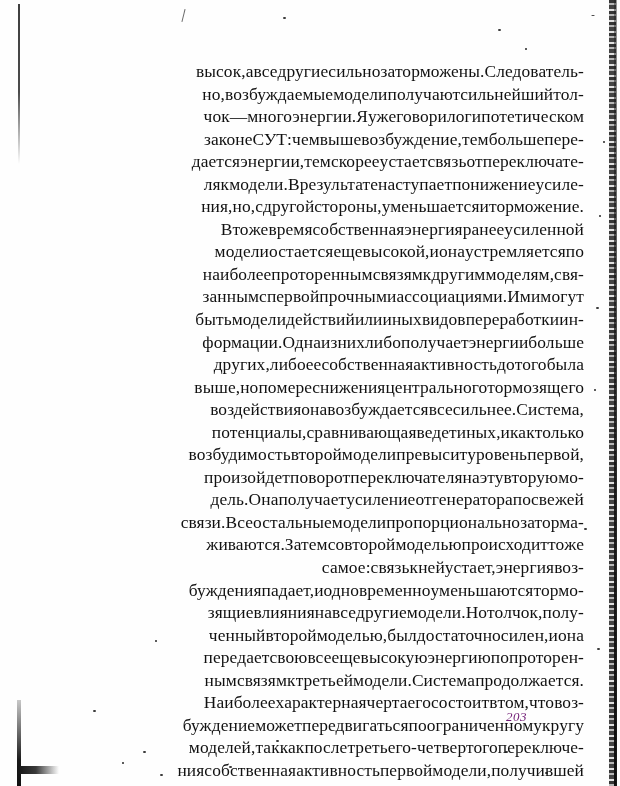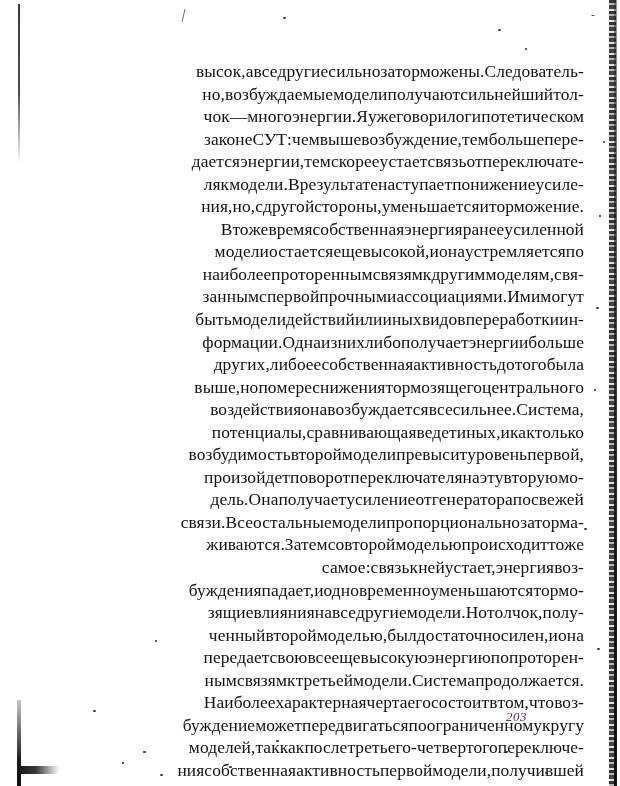--- a/index.html
+++ b/index.html
@@ -143,21 +143,21 @@
       <div class="line"><span>дается</span><span>энергии,</span><span>тем</span><span>скорее</span><span>устает</span><span>связь</span><span>от</span><span>переключате-</span></div>
       <div class="line"><span>ля</span><span>к</span><span>модели.</span><span>В</span><span>результате</span><span>наступает</span><span>понижение</span><span>усиле-</span></div>
       <div class="line"><span>ния,</span><span>но,</span><span>с</span><span>другой</span><span>стороны,</span><span>уменьшается</span><span>и</span><span>торможение.</span></div>
       <div class="line"><span>В</span><span>то</span><span>же</span><span>время</span><span>собственная</span><span>энергия</span><span>ранее</span><span>усиленной</span></div>
       <div class="line"><span>модели</span><span>остается</span><span>еще</span><span>высокой,</span><span>и</span><span>она</span><span>устремляется</span><span>по</span></div>
       <div class="line"><span>наиболее</span><span>проторенным</span><span>связям</span><span>к</span><span>другим</span><span>моделям,</span><span>свя-</span></div>
       <div class="line"><span>занным</span><span>с</span><span>первой</span><span>прочными</span><span>ассоциациями.</span><span>Ими</span><span>могут</span></div>
       <div class="line"><span>быть</span><span>модели</span><span>действий</span><span>или</span><span>иных</span><span>видов</span><span>переработки</span><span>ин-</span></div>
       <div class="line"><span>формации.</span><span>Одна</span><span>из</span><span>них</span><span>либо</span><span>получает</span><span>энергии</span><span>больше</span></div>
       <div class="line"><span>других,</span><span>либо</span><span>ее</span><span>собственная</span><span>активность</span><span>до</span><span>того</span><span>была</span></div>
-      <div class="line"><span>выше,</span><span>но</span><span>по</span><span>мере</span><span>снижения</span><span>тормозящего</span><span>центрального</span></div>
+      <div class="line"><span>выше,</span><span>но</span><span>по</span><span>мере</span><span>снижения</span><span>центрального</span><span>тормозящего</span></div>
       <div class="line"><span>воздействия</span><span>она</span><span>возбуждается</span><span>все</span><span>сильнее.</span><span>Система,</span></div>
       <div class="line"><span>потенциалы,</span><span>сравнивающая</span><span>ведет</span><span>иных,</span><span>и</span><span>как</span><span>только</span></div>
       <div class="line"><span>возбудимость</span><span>второй</span><span>модели</span><span>превысит</span><span>уровень</span><span>первой,</span></div>
       <div class="line"><span>произойдет</span><span>поворот</span><span>переключателя</span><span>на</span><span>эту</span><span>вторую</span><span>мо-</span></div>
       <div class="line"><span>дель.</span><span>Она</span><span>получает</span><span>усиление</span><span>от</span><span>генератора</span><span>по</span><span>свежей</span></div>
       <div class="line"><span>связи.</span><span>Все</span><span>остальные</span><span>модели</span><span>пропорционально</span><span>заторма-</span></div>
       <div class="line"><span>живаются.</span><span>Затем</span><span>со</span><span>второй</span><span>моделью</span><span>происходит</span><span>то</span><span>же</span></div>
       <div class="line"><span>самое:</span><span>связь</span><span>к</span><span>ней</span><span>устает,</span><span>энергия</span><span>воз-</span></div>
       <div class="line"><span>буждения</span><span>падает,</span><span>и</span><span>одновременно</span><span>уменьшаются</span><span>тормо-</span></div>
       <div class="line"><span>зящие</span><span>влияния</span><span>на</span><span>все</span><span>другие</span><span>модели.</span><span>Но</span><span>толчок,</span><span>полу-</span></div>

